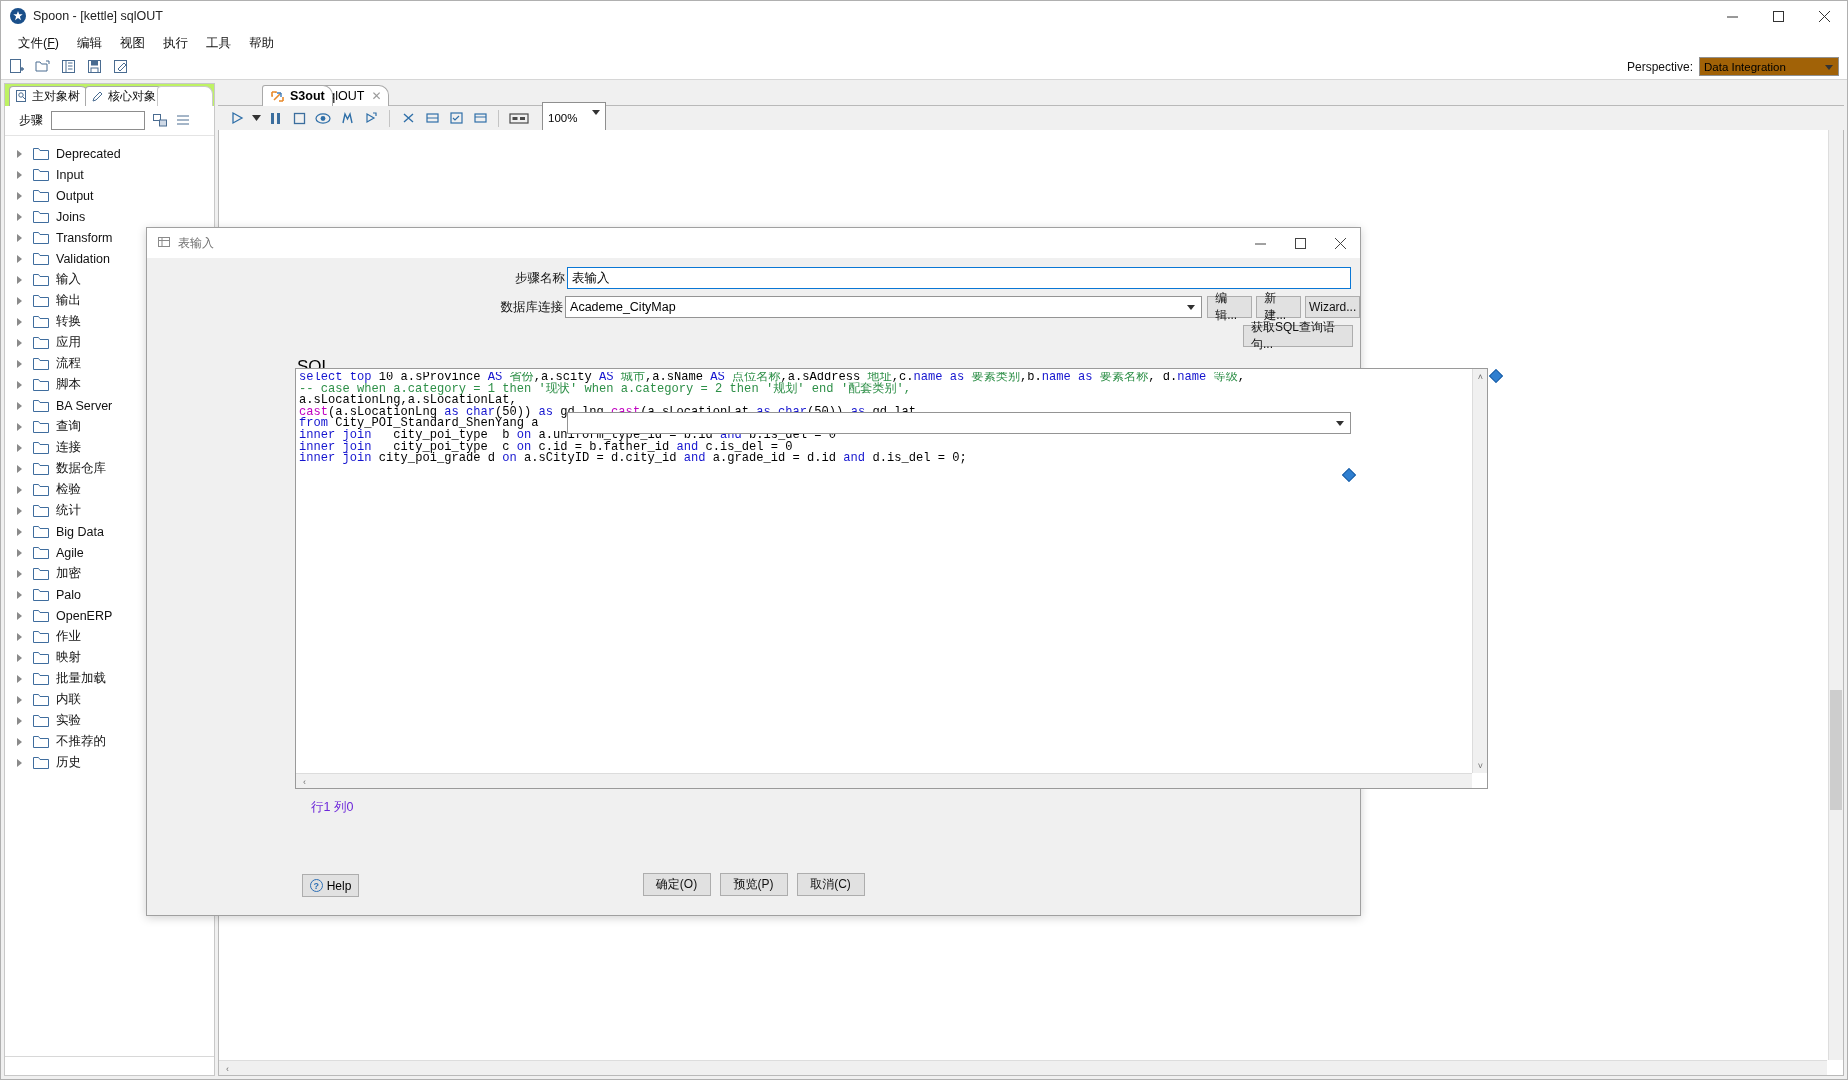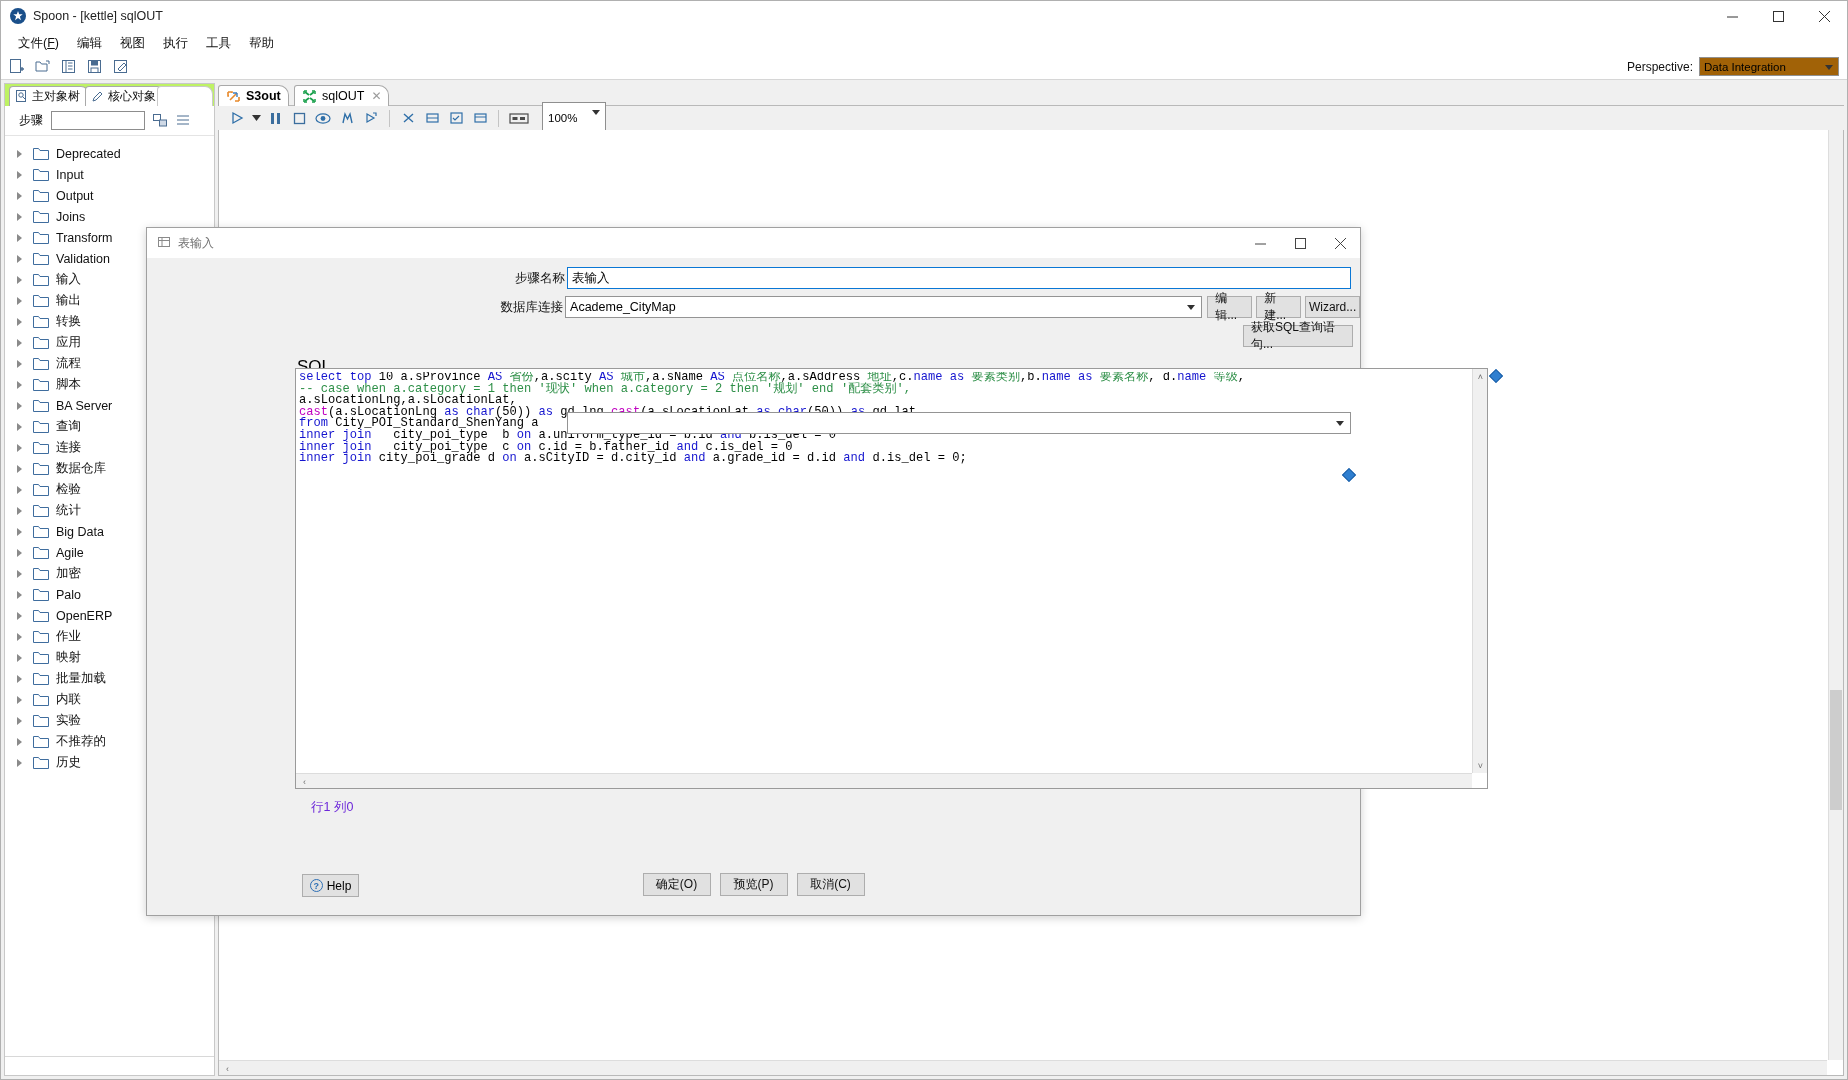--- a/index.html
+++ b/index.html
@@ -98,21 +98,21 @@
     background:#fff; overflow:hidden; font-size:10px; color:#666; padding-left:4px;
   }
   
   .rightpanel{ position:absolute; left:217px; top:2px; right:3px; bottom:3px; background:#f0f0f0; }
   .ed-tabs{ height:22px; position:relative; }
   .ed-tab{
     position:absolute; top:2px; height:21px; display:flex; align-items:center;
     padding:0 7px; font-size:12.5px; border:1px solid #a9a9a9; border-bottom:none;
     background:#fff; border-radius:3px 10px 0 0;
   }
-  .ed-tab.active{ font-weight:bold; background:#fff; z-index:2;}
+  .ed-tab.active{ font-weight:bold; background:#fff; z-index:2;margin-left:44px;}
   .ed-tab .eti{ width:15px;height:15px;margin-right:5px;flex:none;}
   .ed-tab .close{ margin-left:7px; color:#9a9a9a; font-size:12px; }
   .ed-toolbar{
     height:25px; background:#f0f0f0; display:flex; align-items:center;
     border-top:1px solid #b9b9b9; padding-left:8px; gap:2px;
   }
   .ed-toolbar .ei{ width:22px;height:21px; position:relative; display:flex;align-items:center;justify-content:center;}
   .ed-sep{ width:1px;height:17px;background:#c4c4c4;margin:0 5px; }
   .zoomsel{
     width:64px;height:32px;border:1px solid #8f8f8f;background:#fff;font-size:11.5px;

